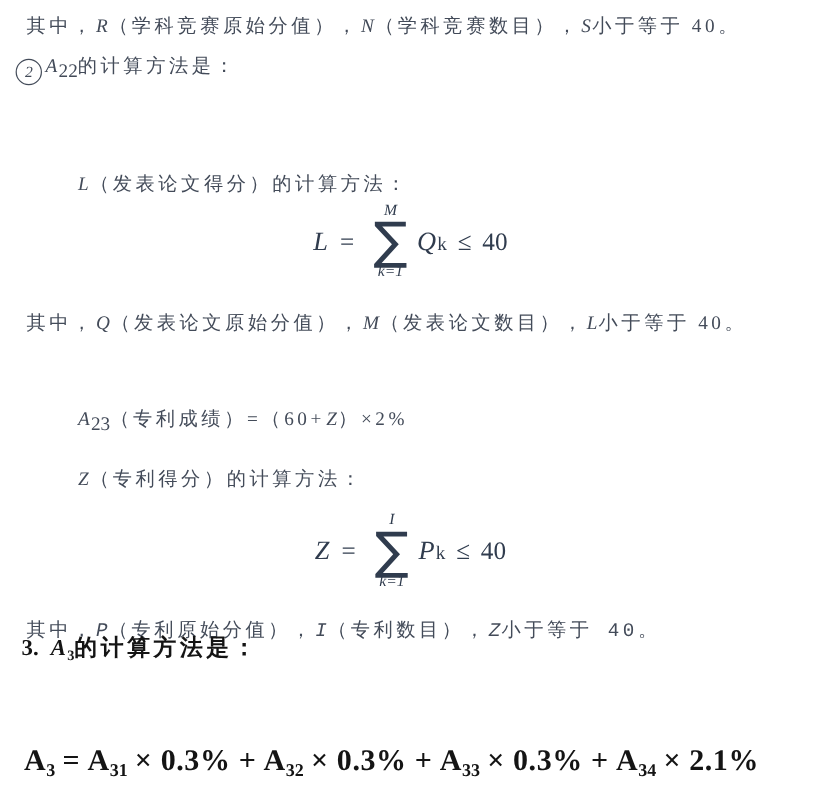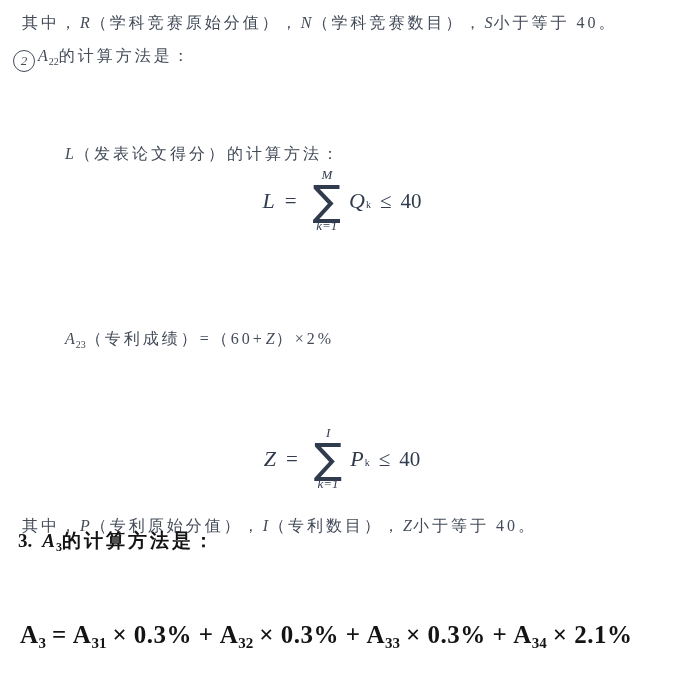--- a/index.html
+++ b/index.html
@@ -6,21 +6,21 @@
   .page{
     position:relative;width:683px;height:677px;background:var(--bg,#ffffff);
     font-family:"Liberation Serif","DejaVu Serif",serif;overflow:hidden;
   }
   .line{
     position:absolute;white-space:nowrap;color:var(--body,#434b59);
     font-size:16px;line-height:26px;
   }
   .cn{letter-spacing:3px;}
   .var{font-style:italic;padding:0 1px;letter-spacing:0;}
-  sub.ss{font-size:10px;vertical-align:-4px;letter-spacing:0;font-style:normal;}
+  sub.ss{font-size:16px;vertical-align:-4px;letter-spacing:0;font-style:normal;}
   .circle{
     display:inline-flex;align-items:center;justify-content:center;
     width:20px;height:20px;border:1.4px solid currentColor;border-radius:50%;
     font-size:13px;margin-right:2px;vertical-align:-4px;letter-spacing:0;font-style:italic;
   }
   
   .frow{
     position:absolute;left:0;width:683px;height:76px;
     display:flex;justify-content:center;align-items:center;
     color:var(--formula,#303c4e);font-size:21px;
@@ -41,24 +41,24 @@
   .bigformula sub.ss{font-size:15px;vertical-align:-5px;font-weight:bold;}
   .fop{margin:0 6px;letter-spacing:0.5px;}
   
   #p1{left:22px;top:10px;}
   #p2{left:13px;top:43px;}
   #p3{left:64px;top:90px;}
   #p4{left:64px;top:129px;margin-top:12px;}
   #f1{top:163px;}
   #p5{left:22px;top:257px;}
   #p6{left:13px;top:294px;}
-  #p7{left:64px;top:326px;}
+  #p7{left:64px;top:337px;}
   #p8{left:64px;top:387px;}
   #f2{top:421px;}
-  #p9{left:22px;top:513px;}
+  #p9{left:22px;top:513px;font-family:Liberation Mono, monospace;}
   #h1{left:18px;top:528px;}
   #f3{left:20px;top:622px;}
 </style>
 </head>
 <body>
 
 <div class="page">
 
   <div id="p1" class="line"><span class="cn">其中，</span><span class="var">R</span><span class="cn">（学科竞赛原始分值），</span><span class="var">N</span><span class="cn">（学科竞赛数目），</span><span class="var">S</span><span class="cn">小于等于 40。</span></div>
 
@@ -76,24 +76,26 @@
         <span class="sumbot">k=1</span>
       </span>
       <span class="qk">
         <span class="var">Q</span>
         <sub class="ss">k</sub>
       </span>
       <span class="frel">≤</span>
       <span>40</span>
     </div>
 
+  <div id="p5" class="line"><span class="cn">其中，</span><span class="var">Q</span><span class="cn">（发表论文原始分值），</span><span class="var">M</span><span class="cn">（发表论文数目），</span><span class="var">L</span><span class="cn">小于等于 40。</span></div>
 
 
   <div id="p7" class="line"><span class="var">A</span><sub class="ss">23</sub><span class="cn">（专利成绩）=（60+</span><span class="var">Z</span><span class="cn">）×2%</span></div>
 
+  <div id="p8" class="line"><span class="var">Z</span><span class="cn">（专利得分）的计算方法：</span></div>
 
   <div id="f2" class="frow">
       <span class="var">Z</span>
       <span class="feq">=</span>
       <span class="sumstack">
         <span class="sumtop">I</span>
         <span class="sumsym">∑</span>
         <span class="sumbot">k=1</span>
       </span>
       <span class="qk">

